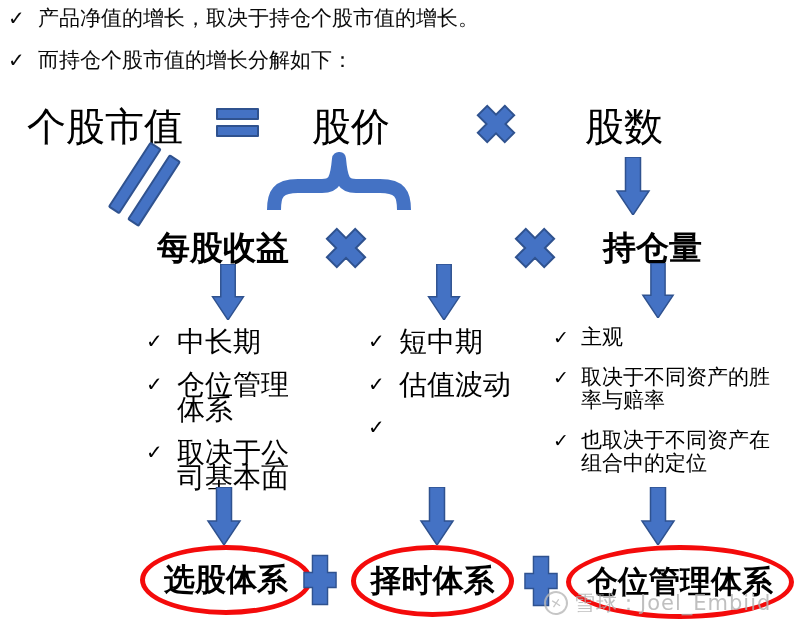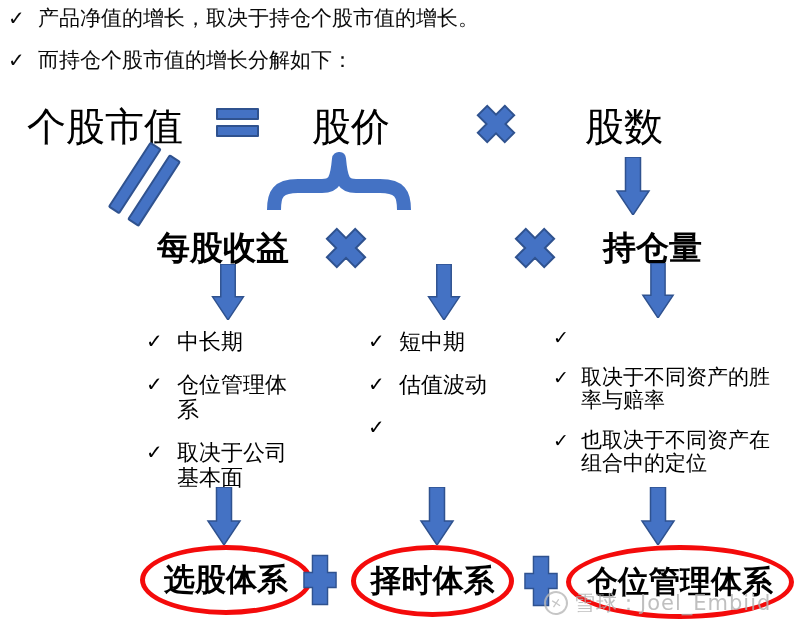--- a/index.html
+++ b/index.html
@@ -19,21 +19,21 @@
   .eqbar{width:43px;height:12px;background:#4472C4;border:2px solid #2F528F;border-radius:1px;box-sizing:border-box;}
   .eqwrap{display:flex;flex-direction:column;gap:5px;}
   
   .slantwrap{width:88px;height:80px;display:flex;flex-direction:column;align-items:center;justify-content:center;gap:9px;transform:rotate(-57deg);}
   .slantbar{width:78px;height:14px;background:#4472C4;border:2px solid #2F528F;border-radius:2px;box-sizing:border-box;}
   
   .list{display:block;}
   .li{display:flex;align-items:flex-start;margin-bottom:18px;}
   .li .chk{font-size:20px;line-height:25px;}
   .list-a .li .chk{width:31px;}
-  .list-a .li .txt{width:116px;font-size:22px;line-height:25px;}
+  .list-a .li .txt{width:116px;font-size:28px;line-height:25px;}
   .list-b .li{margin-bottom:17px;}
   .list-b .li .chk{width:28px;line-height:23px;font-size:19px;}
   .list-b .li .txt{width:196px;font-size:21px;line-height:23px;}
   
   .oval{border:5px solid #F40B0B;border-radius:50%;display:flex;align-items:center;justify-content:center;
         font-size:31px;font-weight:bold;white-space:nowrap;box-sizing:border-box;background:transparent;}
   
   .wm{display:flex;align-items:center;gap:6px;color:#b0b0b0;opacity:0.8;z-index:5;}
   .wm .logo{width:24px;height:24px;border:2.5px solid #b8b8b8;border-radius:50%;display:flex;align-items:center;justify-content:center;
             font-size:13px;color:#b8b8b8;box-sizing:border-box;transform:rotate(-12deg);}
@@ -126,20 +126,21 @@
       <span class="txt">估值波动</span>
     </div>
     <div class="li">
       <span class="chk">✓</span>
     </div>
   </div>
 
   <div class="abs list list-b" style="left:553px;top:326px;">
     <div class="li">
       <span class="chk">✓</span>
+      <span class="txt">主观</span>
     </div>
     <div class="li">
       <span class="chk">✓</span>
       <span class="txt">取决于不同资产的胜率与赔率</span>
     </div>
     <div class="li">
       <span class="chk">✓</span>
       <span class="txt">也取决于不同资产在组合中的定位</span>
     </div>
   </div>

